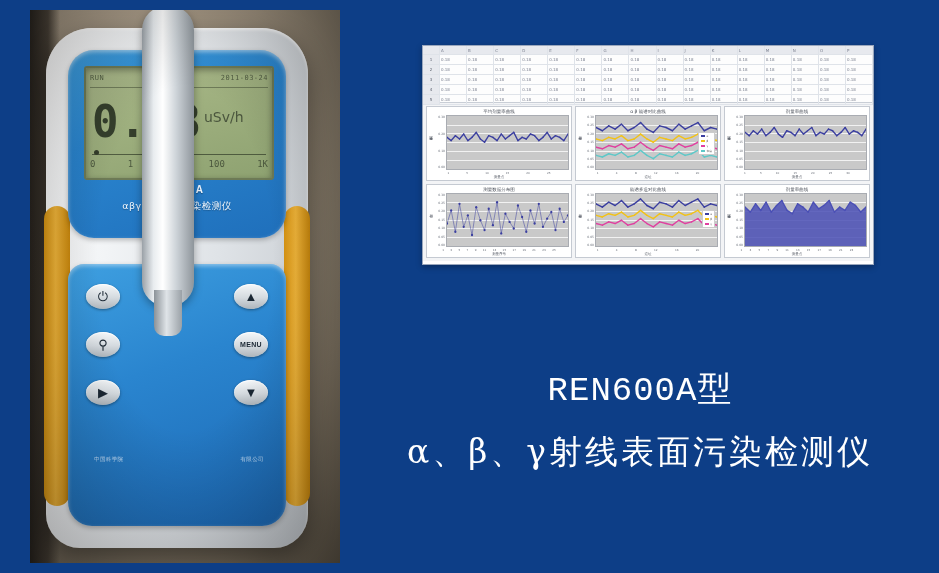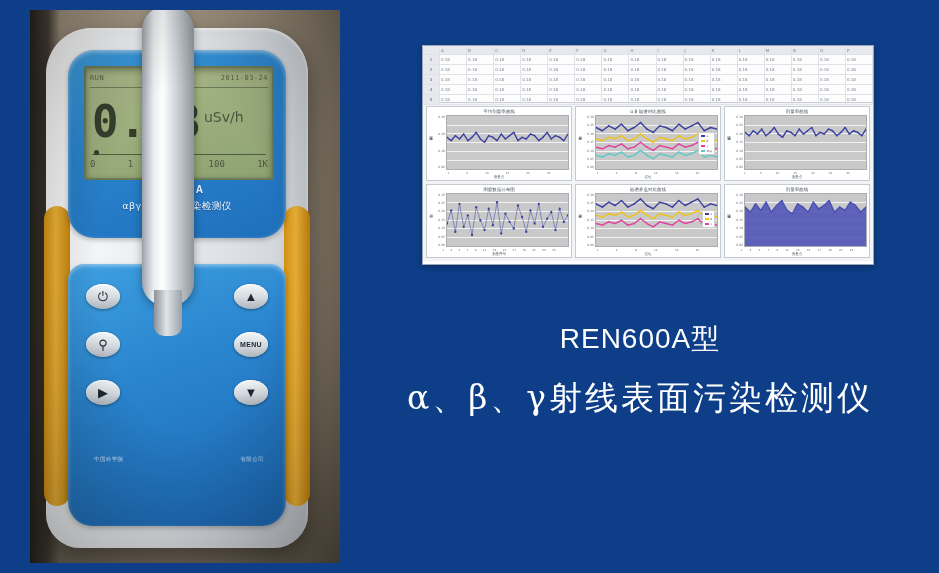--- a/index.html
+++ b/index.html
@@ -134,22 +134,22 @@
   .ss-xlab{text-align:center;font-size:3.5px;font-family:"DejaVu Sans",sans-serif;
      color:#5a5f69;padding-bottom:1px;filter:blur(.3px);}
   .ss-legend{position:absolute;right:2px;top:16px;background:#fff;border:1px solid #ccc;
      padding:1px 2px;display:flex;flex-direction:column;gap:1px;}
   .ss-legend div{display:flex;align-items:center;gap:1px;font-size:2.8px;
      font-family:"DejaVu Sans",sans-serif;color:#555;filter:blur(.3px);}
   .ss-legend i{width:4px;height:2px;display:block;}
 
   
   #caption{position:absolute;left:360px;top:320px;width:560px;text-align:center;color:#ffffff;}
-  #caption .line1{font-family:Liberation Sans, sans-serif;font-size:28px;letter-spacing:1px;
-     margin-bottom:18px;white-space:nowrap;}
+  #caption .line1{font-family:Liberation Mono, monospace;font-size:34px;letter-spacing:1px;
+     margin-bottom:18px;white-space:nowrap;margin-top:46px;}
   #caption .line2{font-family:"DejaVu Serif",serif;font-size:33px;letter-spacing:3px;white-space:nowrap;}
 </style>
 </head>
 <body>
 
 <div id="stage">
 
   <div id="photo">
     <div class="leftdark"></div>
 

